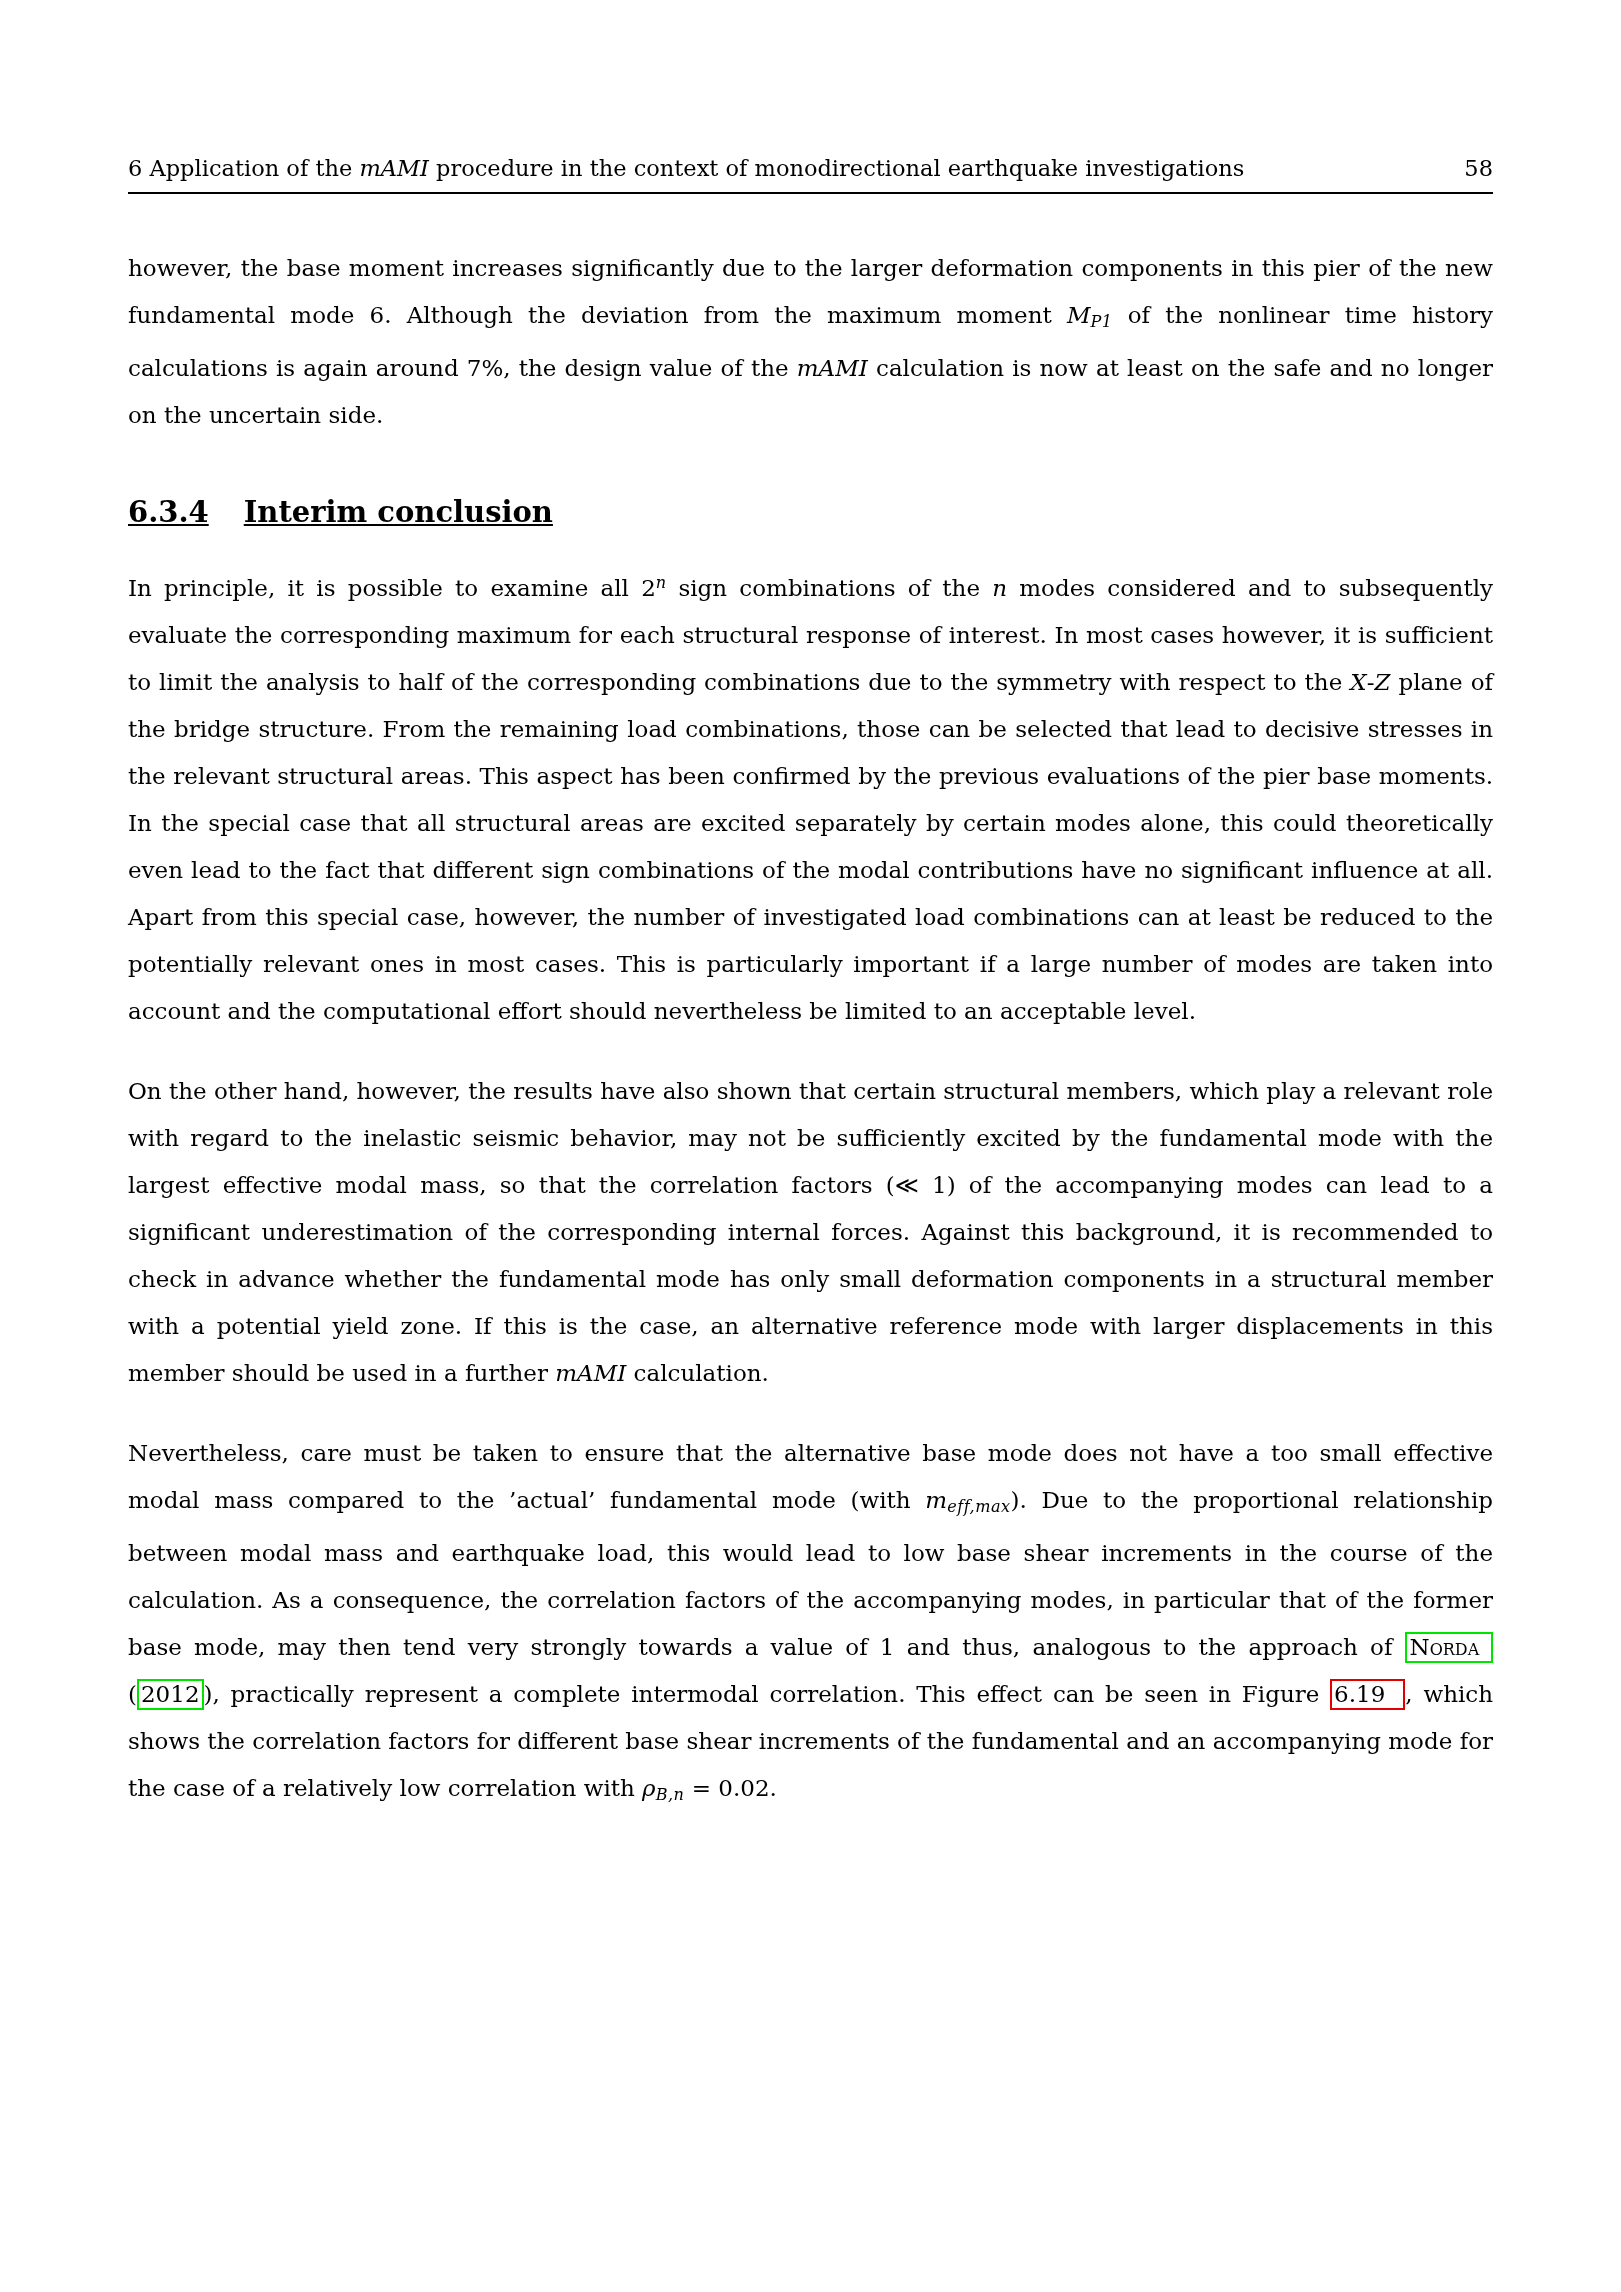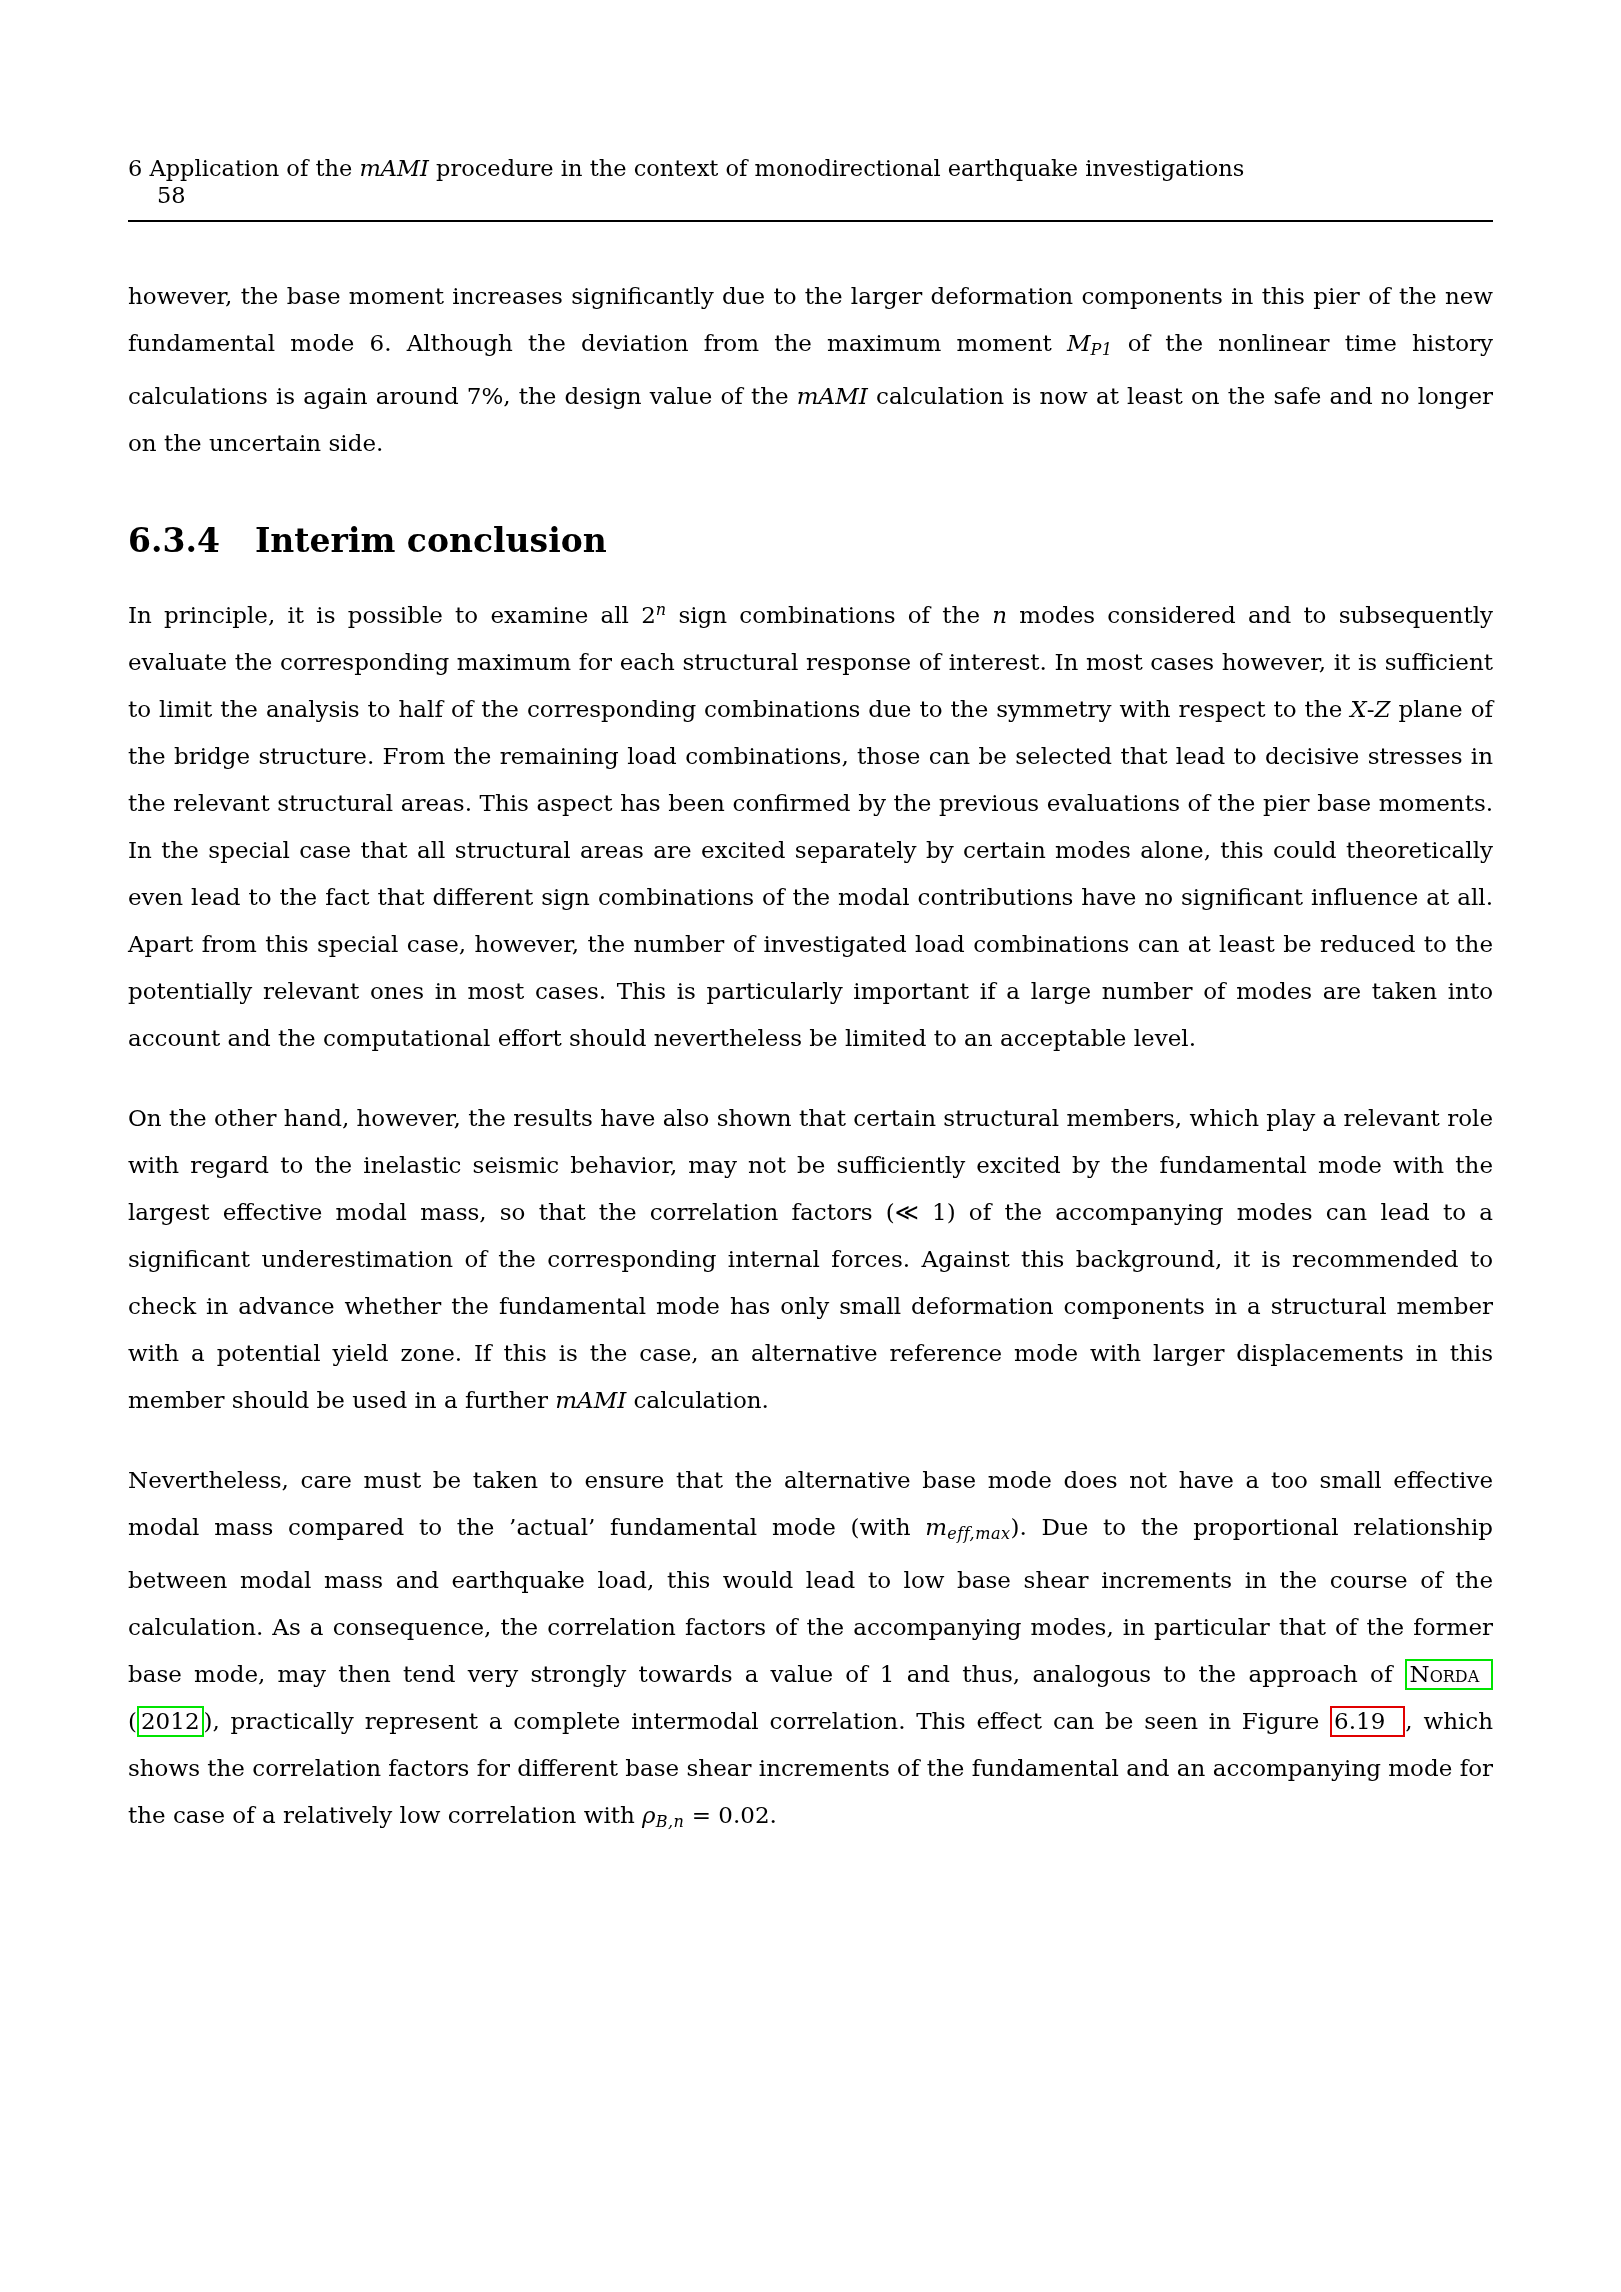--- a/index.html
+++ b/index.html
@@ -13,36 +13,36 @@
     font-family: "DejaVu Serif", serif;
     color: #000000;
   }
   
   .running-head {
     display: flex;
     justify-content: space-between;
     align-items: baseline;
     font-size: 22.5px;
     line-height: 27.4px;
-    flex-direction: column;
   }
   .head-title { flex: 1 1 auto; }
   .head-page  { flex: 0 0 auto; padding-left: 29px; }
   .head-rule  {
     height: 0;
     border: none;
     border-top: 2px solid var(--rule, #000);
     margin: 9.8px 0 0 0;
   }
   
   .section-heading {
     margin: 55px 0 0 0;
-    font-size: 33px;
+    font-size: 29px;
     font-weight: bold;
     line-height: 37px;
+    text-decoration: underline;
   }
   .section-heading .sec-num { margin-right: 35px; }
   
   .body-para {
     font-size: 23px;
     line-height: 47px;
     text-align: justify;
     margin: 33px 0 0 0;
   }
   .para-first { margin-top: 51px; }

